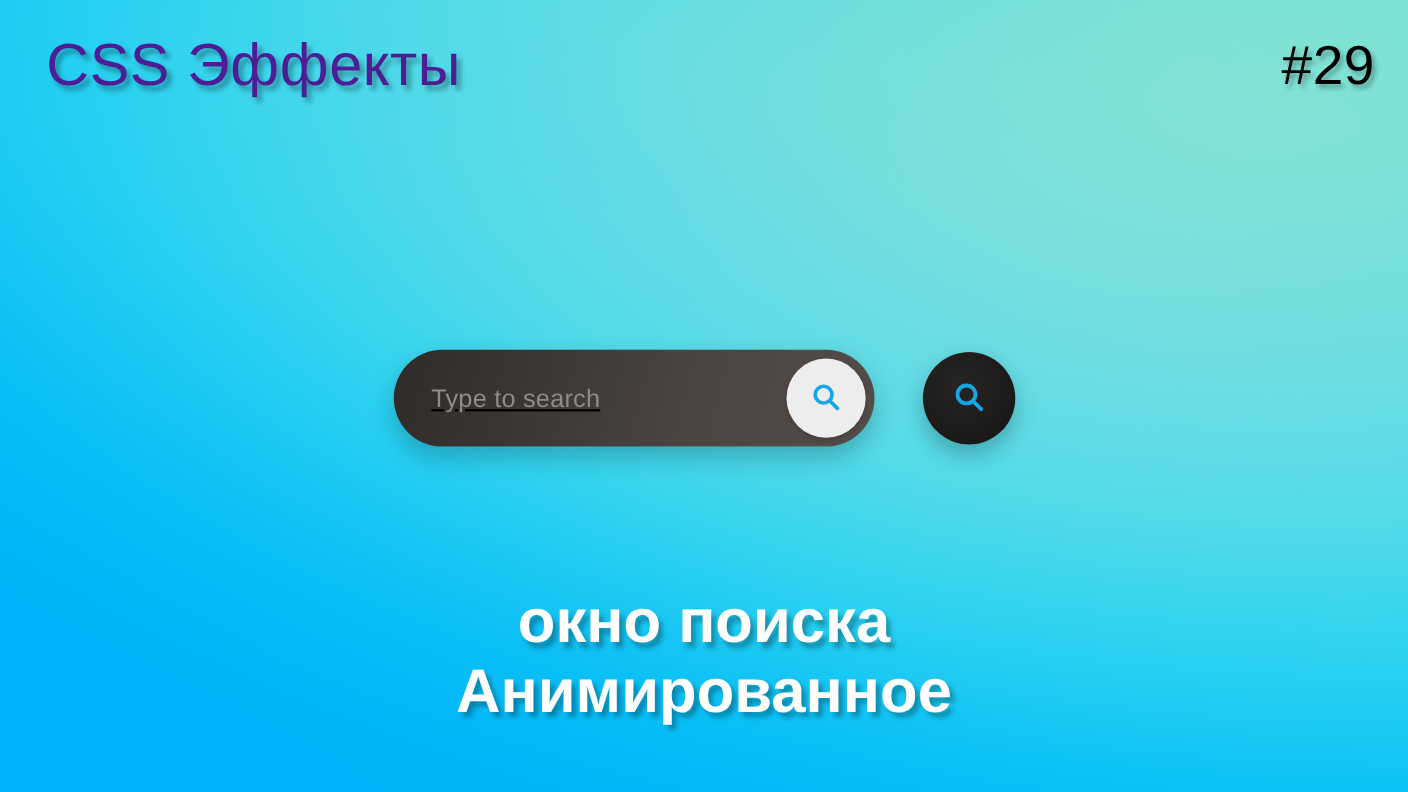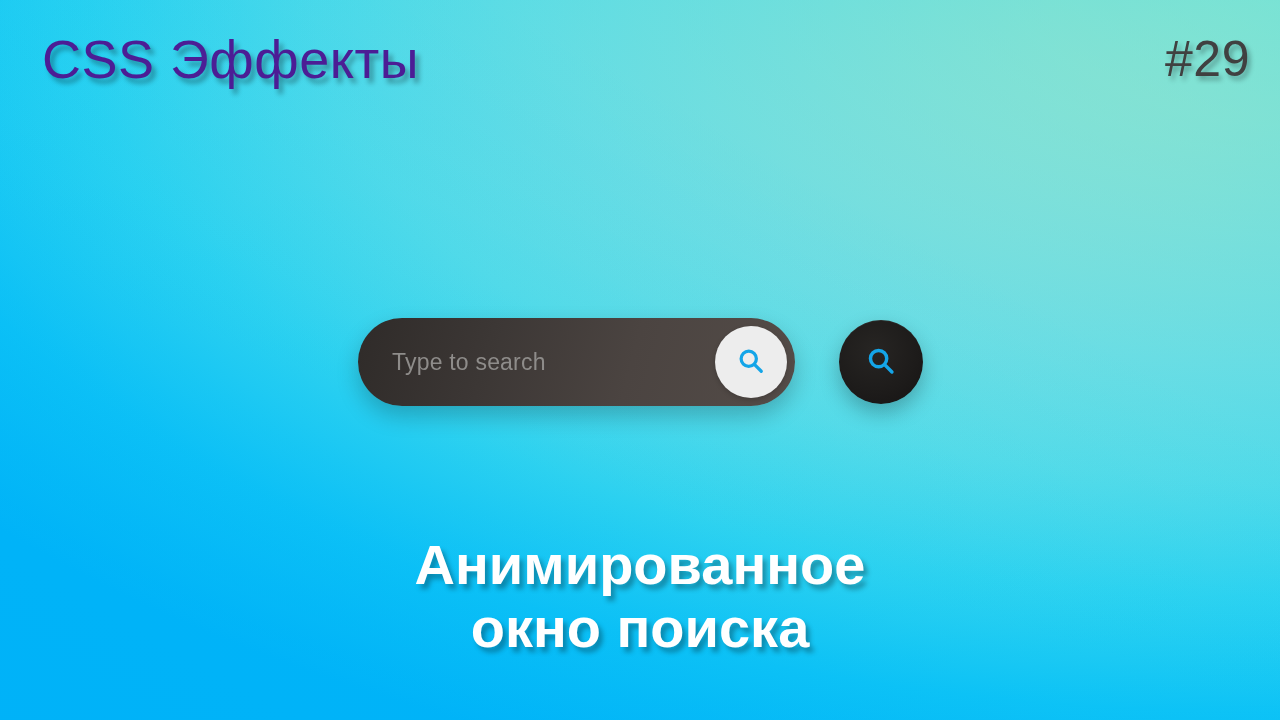--- a/index.html
+++ b/index.html
@@ -67,21 +67,21 @@
     white-space: nowrap;
   }
 
   .episode-number {
     position: absolute;
     right: 30px;
     top: 30px;
     font-size: 50px;
     font-weight: 400;
     letter-spacing: 0.5px;
-    color: #404040;
+    color: #000000;
     text-shadow: 3px 4px 5px rgba(0, 0, 0, 0.30);
     white-space: nowrap;
   }
 
   
   .search-cluster {
     position: absolute;
     left: 358px;
     top: 318px;
     display: flex;
@@ -91,20 +91,21 @@
 
   .search-bar {
     position: relative;
     width: 437px;
     height: 88px;
     border-radius: 44px;
     background: linear-gradient(105deg, #2f2b29 0%, #3c3735 30%, #4b4441 62%, #544c48 100%);
     box-shadow: 0 10px 22px rgba(0, 0, 0, 0.22);
     display: flex;
     align-items: flex-end;
+    text-decoration: underline;
   }
 
   .search-input {
     flex: 1;
     height: 100%;
     border: none;
     outline: none;
     background: transparent;
     padding-left: 34px;
     padding-right: 86px;
@@ -196,15 +197,15 @@
       <svg width="32" height="32" viewBox="0 0 24 24" fill="none" stroke="#14a5e8" stroke-width="2.6" stroke-linecap="round" stroke-linejoin="round">
         <circle cx="10.2" cy="10.2" r="6.1"></circle>
         <line x1="14.9" y1="14.9" x2="20.2" y2="20.2"></line>
       </svg>
     </span>
   </button>
 
 </div>
 
 <div class="caption">
+  <span class="caption-line">окно поиска</span>
   <span class="caption-line">Анимированное</span>
-  <span class="caption-line">окно поиска</span>
 </div>
 
 </body></html>

